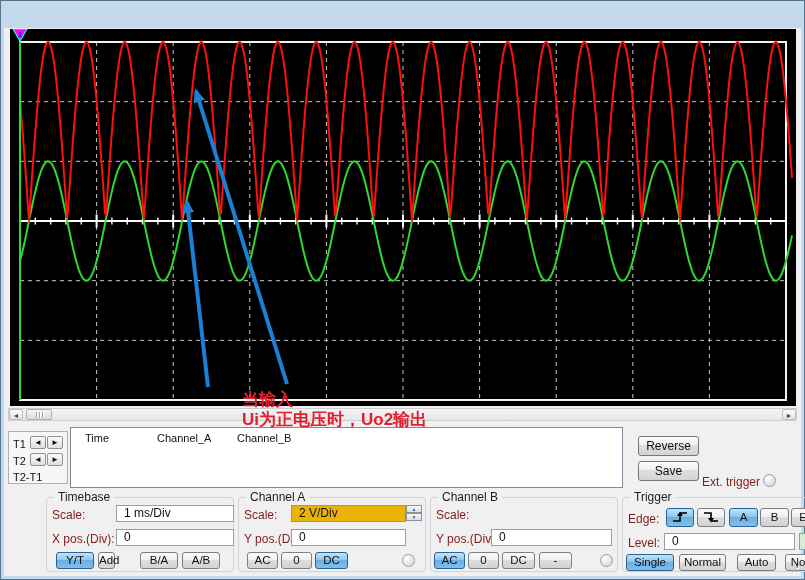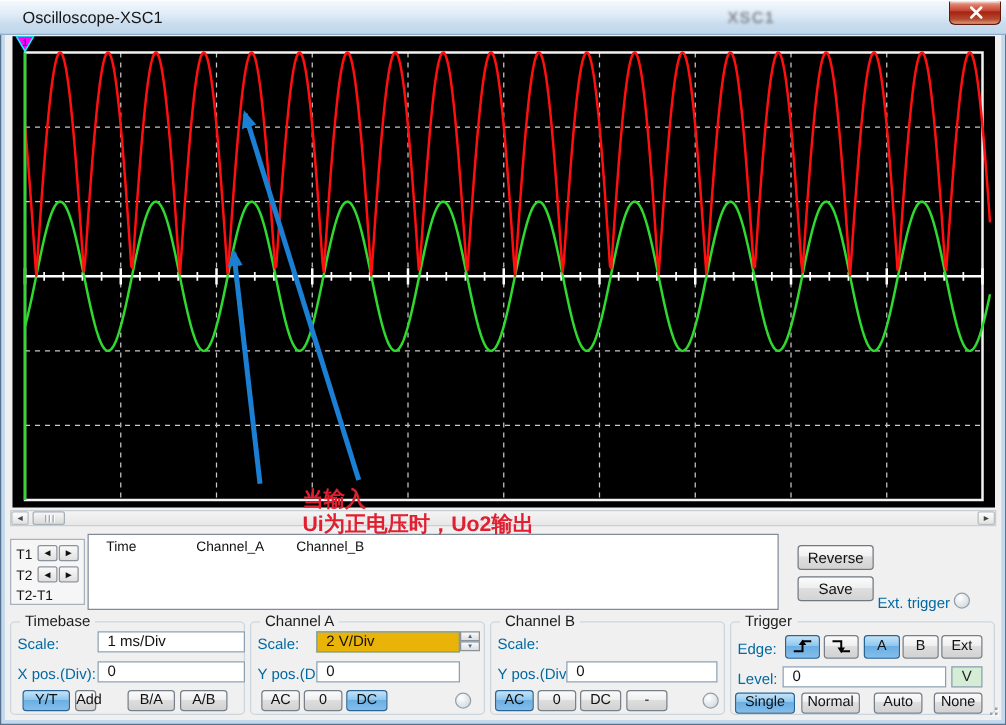--- a/index.html
+++ b/index.html
@@ -43,47 +43,35 @@
     background:linear-gradient(#FBFBFB,#EFEFEF 45%,#DEDEDE 46%,#D2D2D2);
     font-size:11.5px;line-height:15px;text-align:center;padding:0;font-family:inherit;}
   .btn.sel{background:linear-gradient(#C2E4F9,#8FC7EE 45%,#69AEE3 46%,#83BEEA);border-color:#2A6496;}
   .bigbtn{position:absolute;width:61px;height:20px;border:1px solid #707880;border-radius:3px;color:#111;
     background:linear-gradient(#FCFCFC,#EFEFEF 45%,#DFDFDF 46%,#D3D3D3);font-size:12px;line-height:18px;text-align:center;}
   .field{position:absolute;height:17px;background:#fff;border:1px solid #8BA0B5;font-size:12px;
     line-height:15px;color:#111;padding-left:7px;white-space:nowrap;}
   .field.green{background:#eab308;border-color:#6A9ECB;}
   .unitbox{position:absolute;height:17px;background:#D5EDD5;border:1px solid #8BA0B5;font-size:12px;
     line-height:15px;color:#222;text-align:center;padding:0 7px;}
-  .grp{position:absolute;top:497px;height:75px;border:1px solid #CBD5DE;border-radius:4px;}
+  .grp{position:absolute;top:497px;height:75px;border:1px solid #CBD5DE;border-radius:4px;margin-left:38px;}
   .legend{position:absolute;top:-8px;left:7px;background:#F0F0F0;padding:0 4px;font-size:12px;color:#1C1C1C;}
-  .lbl{position:absolute;font-size:12px;color:#0369a1;}
+  .lbl{position:absolute;font-size:12px;color:#7f1d1d;}
   .spin{position:absolute;width:16px;height:17px;}
   .spin button{position:absolute;left:0;width:16px;height:8px;font-size:5px;line-height:7px;color:#3B6E9B;
     text-align:center;background:linear-gradient(#FAFAFA,#DDDDDD);border:1px solid #8A929B;padding:0;}
   .indicator{position:absolute;width:13px;height:13px;border-radius:50%;border:1px solid #93A0AB;
     background:radial-gradient(circle at 35% 30%,#FFFFFF,#DCE2E6 65%,#C6CED4);}
   .gripdot{position:absolute;width:2px;height:2px;background:#97A2AE;box-shadow:1px 1px 0 #FDFDFD;}
 </style>
 </head>
 <body>
 
 <div class="screen">
 
-  <div class="abs titlebar">
-    <span class="abs wtitle">Oscilloscope-XSC1</span>
-    <span class="abs watermark">XSC1</span>
-    <div class="abs closebtn">
-      <svg width="42" height="19" style="position:absolute;left:0;top:0">
-        <g stroke="#FFFFFF" stroke-width="2" stroke-linecap="round">
-          <line x1="17" y1="5" x2="25" y2="13"></line>
-            <line x1="25" y1="5" x2="17" y2="13"></line>
-        </g>
-      </svg>
-    </div>
-  </div>
 
   <div class="abs client"></div>
 
   <div class="abs scope">
     <svg id="scope-svg" width="786" height="377">
         <defs>
           <marker id="ah" markerUnits="userSpaceOnUse" markerWidth="14" markerHeight="12" refX="11" refY="6" orient="auto">
             <path d="M0 0 L14 6 L0 12 Z" fill="#1B7FD4"></path>
           </marker>
         </defs>

